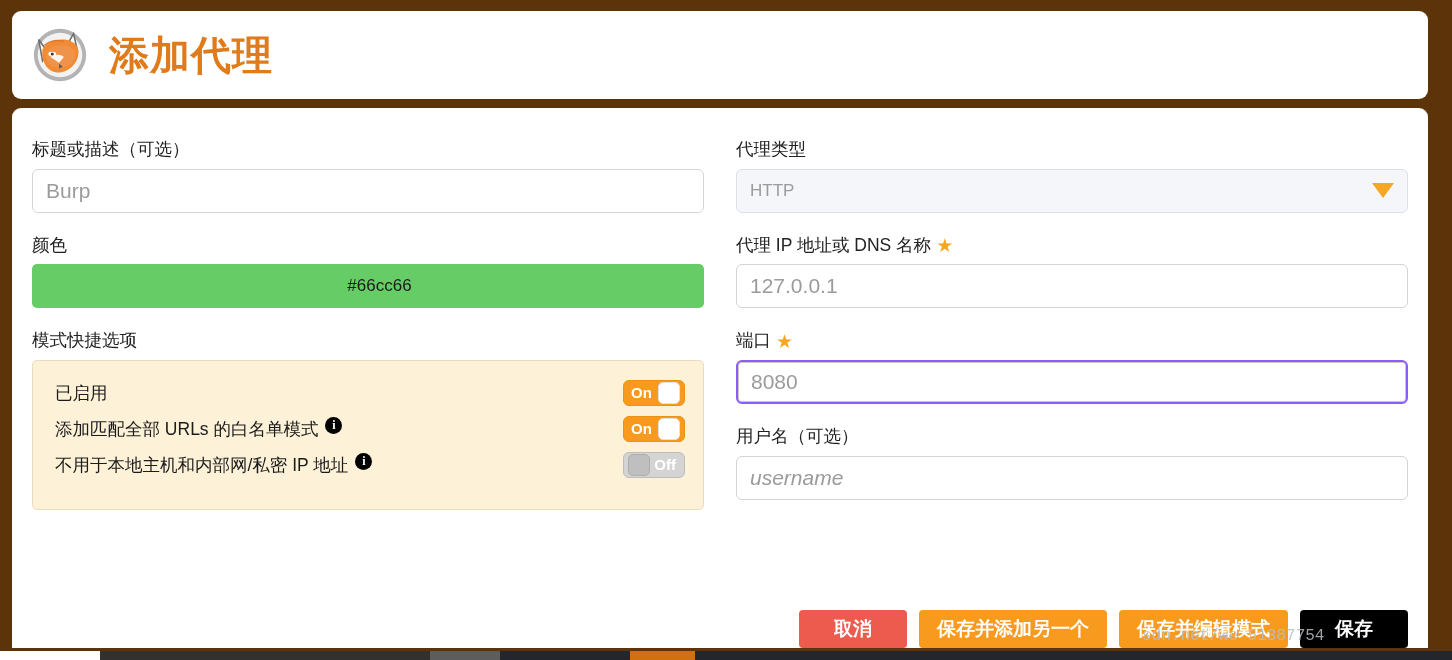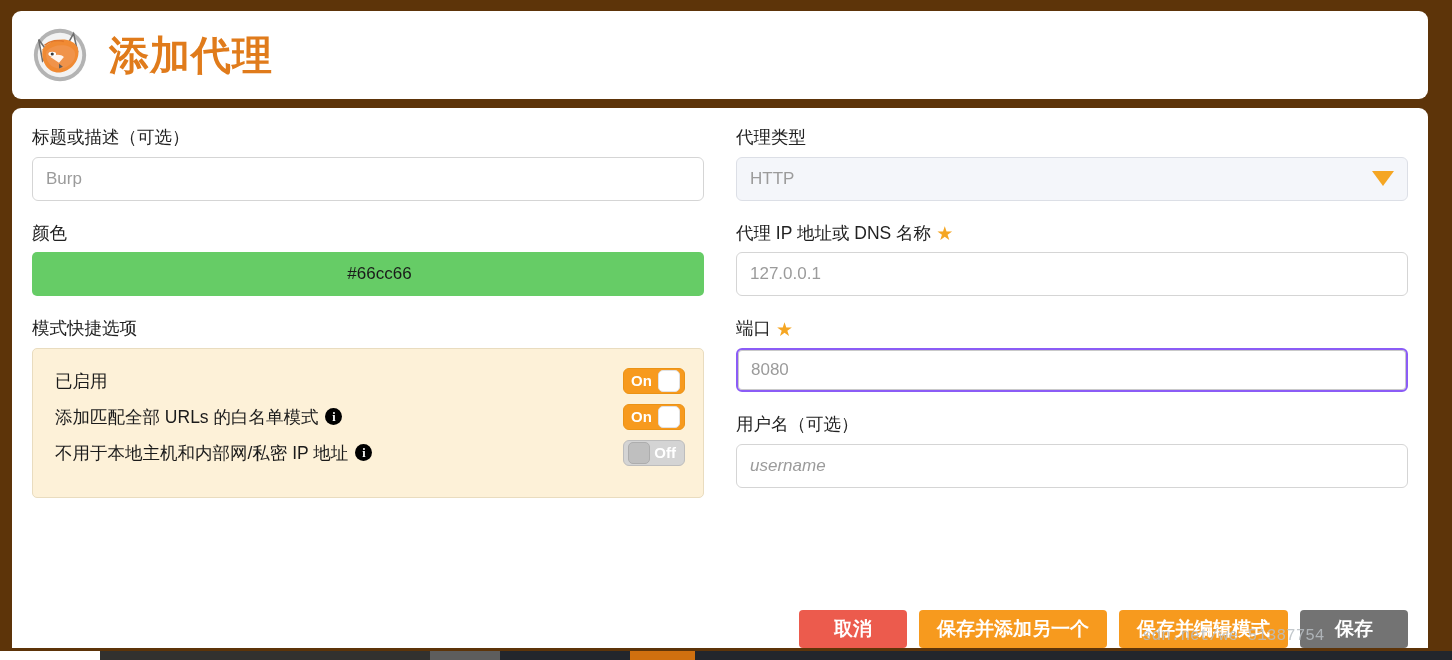--- a/index.html
+++ b/index.html
@@ -49,21 +49,21 @@
     left: 12px;
     top: 108px;
     width: 1416px;
     height: 540px;
     background: #ffffff;
     border-radius: 9px 9px 0 0;
     box-sizing: border-box;
     padding: 12px 20px 0 20px;
     overflow: hidden;
   }
-  .cols { display: flex; gap: 32px; }
+  .cols { display: flex; gap: 32px; margin-top: 12px; }
   .col { width: 675px; }
 
   .field { margin-bottom: 0; }
   .label {
     font-size: 17.5px;
     color: #222222;
     margin: 6px 0 7px 0;
     display: flex;
     align-items: center;
     gap: 5px;
@@ -71,21 +71,21 @@
   }
   .label-gap { margin-top: 21px; }
 
   .input {
     width: 100%;
     height: 44px;
     box-sizing: border-box;
     border: 1px solid #d5d5d5;
     border-radius: 6px;
     background: #ffffff;
-    font-size: 17px;
+    font-size: 21px;
     color: #9b9b9b;
     padding: 0 13px;
     display: flex;
     align-items: center;
     outline: none;
   }
   .input.italic { font-style: italic; }
   .input.focused {
     border: 2px solid #8b5cf6;
     box-shadow: 0 0 0 1px #c9c9c9 inset;
@@ -139,21 +139,21 @@
   .toggle-row {
     display: flex;
     align-items: center;
     justify-content: space-between;
     height: 36px;
   }
   .toggle-label {
     font-size: 17.5px;
     color: #1b1b1b;
     display: flex;
-    align-items: center;
+    align-items: flex-start;
     gap: 7px;
   }
   .info-icon {
     width: 17px; height: 17px;
     border-radius: 50%;
     background: #000000;
     color: #ffffff;
     font-size: 12px;
     font-weight: bold;
     font-family: "Liberation Serif", serif;
@@ -220,21 +220,21 @@
     font-weight: bold;
     padding: 0 18px;
     cursor: pointer;
     display: flex;
     align-items: center;
     justify-content: center;
     font-family: Liberation Serif, serif;
   }
   .btn-cancel { background: #ec5b4d; }
   .btn-orange { background: #f79a1e; text-align: center; }
-  .btn-blue   { background: #737373; }
+  .btn-blue   { background: #000000; }
 
   
   .watermark {
     position: absolute;
     left: 1142px;
     top: 627px;
     font-size: 16px;
     color: #b9bfc4;
     opacity: 0.85;
     white-space: nowrap;

